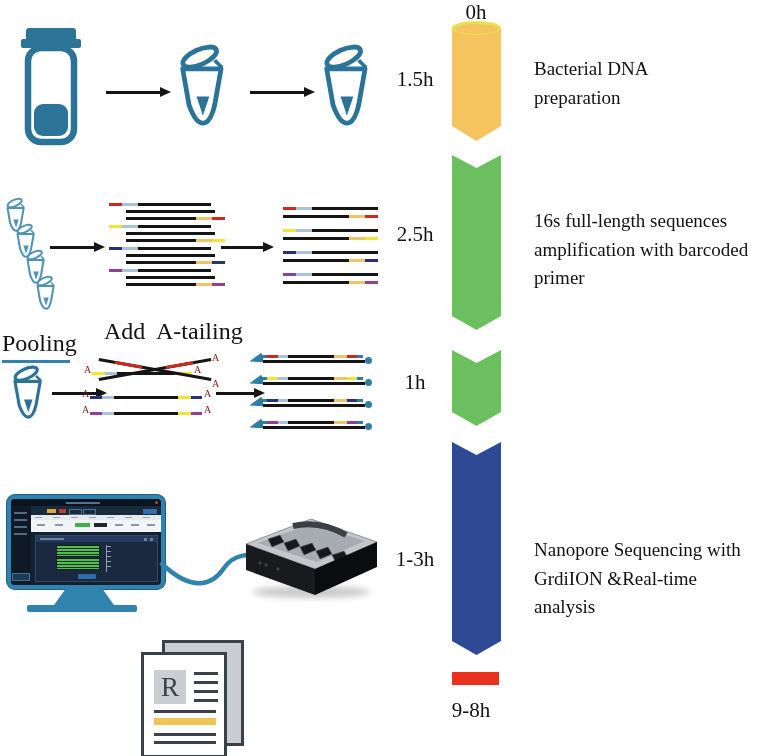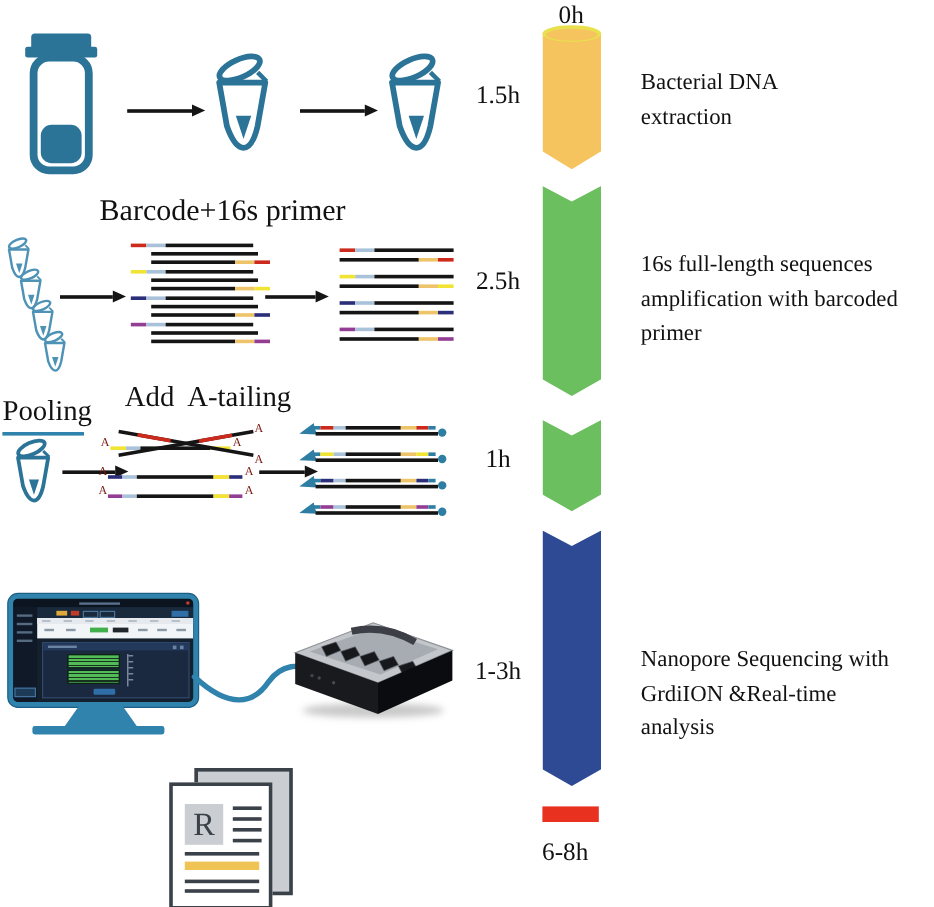--- a/index.html
+++ b/index.html
@@ -101,21 +101,20 @@
   </svg>
   <div class="harrow" style="left:106px;top:91px;width:54px;"></div>
   <svg class="tube-icon" style="left: 172px; top: 42px; width: 64px; height: 92px; color: rgb(43, 115, 151);" viewBox="0 0 60 84">
       <use href="#sym-tube"></use>
     </svg>
   <div class="harrow" style="left:250px;top:91px;width:54px;"></div>
   <svg class="tube-icon" style="left: 316px; top: 42px; width: 64px; height: 92px; color: rgb(43, 115, 151);" viewBox="0 0 60 84">
       <use href="#sym-tube"></use>
     </svg>
 
-  <div class="sec-title" style="left:83px;top:162px;font-size:25px;">Barcode+16s primer</div>
 
   <svg class="tube-icon" style="left: 3px; top: 197px; width: 27px; height: 38px; color: rgb(78, 147, 182);" viewBox="0 0 60 84">
       <use href="#sym-tube"></use>
     </svg>
   <svg class="tube-icon" style="left: 13px; top: 223px; width: 27px; height: 38px; color: rgb(78, 147, 182);" viewBox="0 0 60 84">
       <use href="#sym-tube"></use>
     </svg>
   <svg class="tube-icon" style="left: 23px; top: 249px; width: 27px; height: 38px; color: rgb(78, 147, 182);" viewBox="0 0 60 84">
       <use href="#sym-tube"></use>
     </svg>
@@ -392,29 +391,29 @@
 
   <div class="cyl">
     <div class="cyl-body" style="background: rgb(246, 196, 95);"></div>
     <div class="cyl-rim" style="background: rgb(233, 224, 78);"></div>
     <div class="cyl-rim-in" style="background: rgb(246, 196, 95);"></div>
   </div>
   <div class="chev" style="top: 155px; height: 175px; background: rgb(108, 191, 95);"></div>
   <div class="chev" style="top: 350px; height: 76px; background: rgb(108, 191, 95);"></div>
   <div class="chev" style="top: 442px; height: 213px; background: rgb(46, 74, 148);"></div>
   <div class="redbar" style="background: rgb(232, 49, 31);"></div>
-  <div class="tl-end">6-8h</div>
+  <div class="tl-end">9-8h</div>
 
   <div class="dur" style="top:67px;">1.5h</div>
   <div class="dur" style="top:222px;">2.5h</div>
   <div class="dur" style="top:370px;">1h</div>
   <div class="dur" style="top:547px;">1-3h</div>
 
   <div class="step-label" style="top:55px;">Bacterial DNA
-extraction</div>
+preparation</div>
   <div class="step-label" style="top:207px;">16s full-length  sequences
 amplification with barcoded
 primer</div>
   <div class="step-label" style="top:536px;">Nanopore Sequencing with
 GrdiION &amp;Real-time
 analysis</div>
 
 </div>
 
 </body></html>

